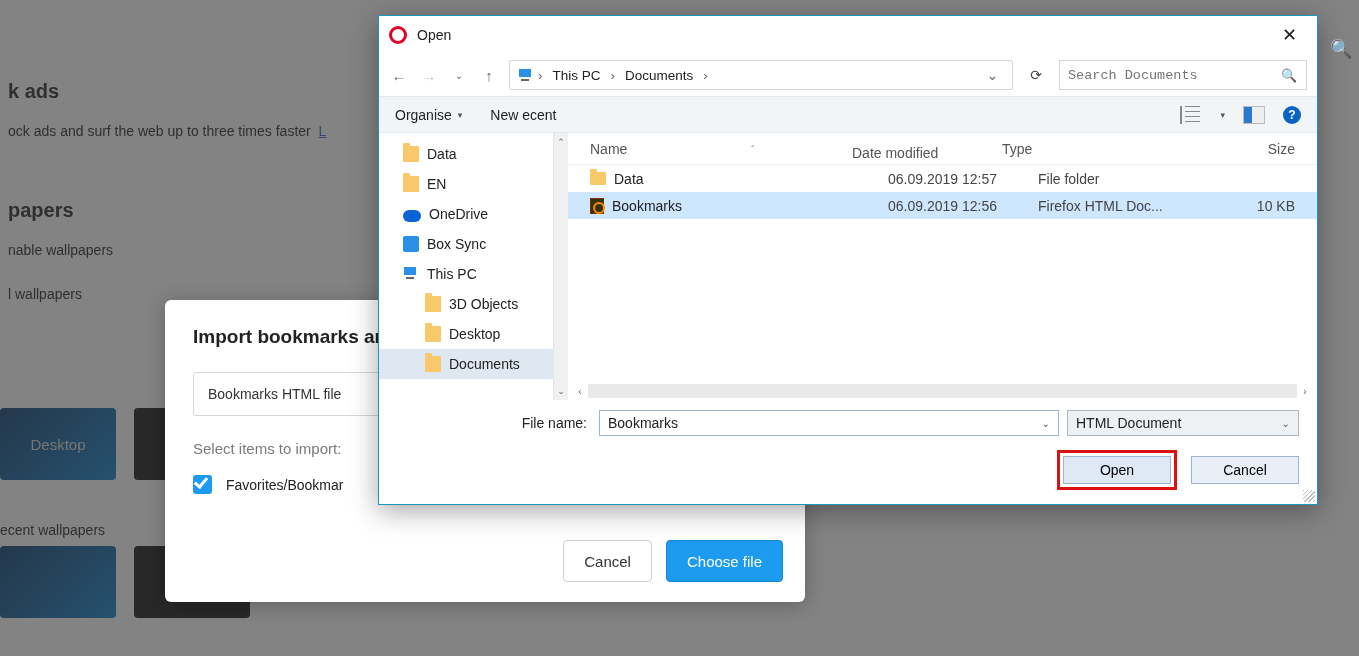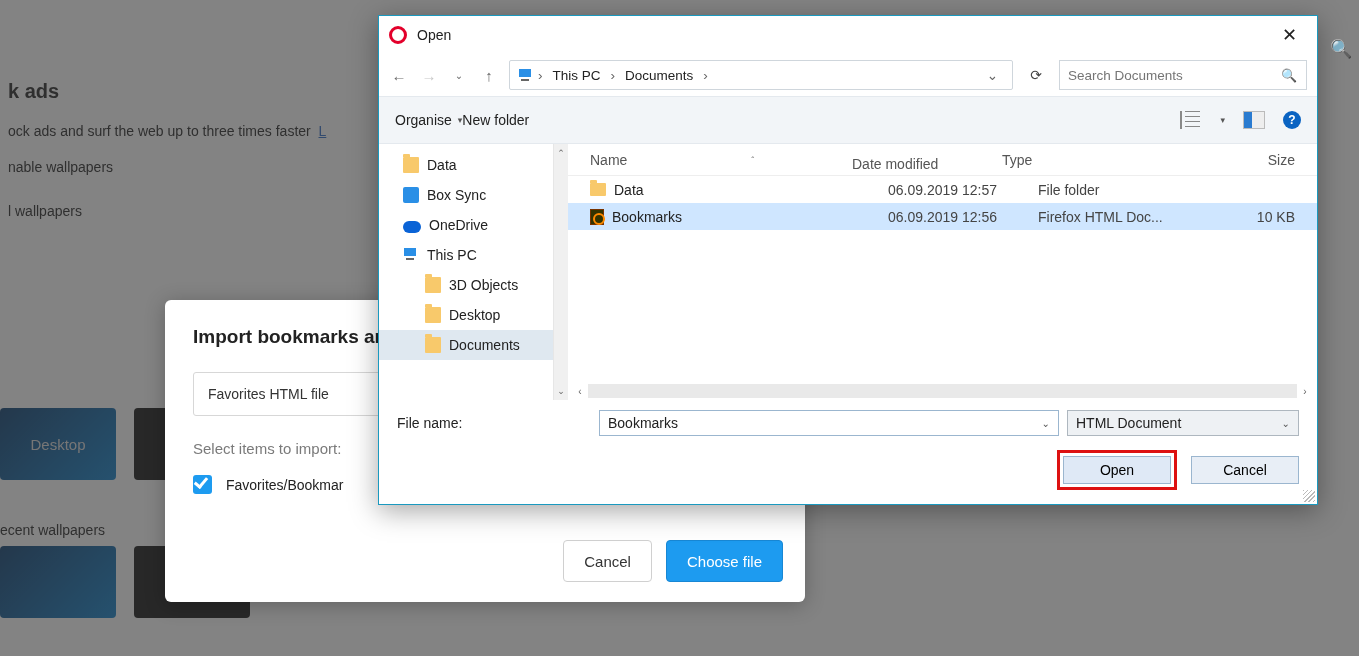--- a/index.html
+++ b/index.html
@@ -60,24 +60,24 @@
   .nav-ico { width:20px; text-align:center; color:#6b6b6b; font-size:15px; cursor:pointer; }
   .breadcrumb {
     flex:1; height:30px; border:1px solid #cfd6dc; border-radius:2px;
     display:flex; align-items:center; padding:0 8px; gap:4px; font-size:13.5px;
   }
   .crumb { padding:0 4px; cursor:pointer; }
   .crumb-sep::after { content:"›"; color:#666; padding:0 2px; }
   .bc-refresh { width:26px; text-align:center; color:#444; cursor:pointer; }
   .bc-drop { color:#666; padding-right:6px; }
   .searchbox { width:248px; height:30px; border:1px solid #cfd6dc; display:flex; align-items:center; padding:0 8px; gap:6px; color:#888; }
-  .searchbox input { border:none; outline:none; flex:1; font-size:13.5px; color:#444; }
+  .searchbox input { border:none; outline:none; flex:1; font-size:13.5px; color:#444;font-family:Liberation Mono, monospace; }
   .mag { font-size:13px; color:#555; }
 
-  .fd-toolbar { height:48px; background:#f2f5f8; border-top:1px solid #e4e9ee; border-bottom:1px solid #e4e9ee; display:flex; align-items:center; padding:0 16px; }
+  .fd-toolbar { height:37px; background:#f2f5f8; border-top:1px solid #e4e9ee; border-bottom:1px solid #e4e9ee; display:flex; align-items:center; padding:0 16px; gap:28px; }
   .tool-item { font-size:14px; color:#222; cursor:pointer; display:flex; align-items:center; gap:4px; }
   .caret::after { content:"▾"; font-size:9px; color:#555; margin-left:2px; }
   .tool-right { margin-left:auto; display:flex; align-items:center; gap:18px; }
   .view-ico { width:22px; height:18px; display:inline-block; }
   .view-list { background:linear-gradient(#888,#888) left/2px 100% no-repeat, repeating-linear-gradient(#888 0 1px, transparent 1px 5px) 5px 0/15px 100% no-repeat; }
   .view-panel { background:linear-gradient(90deg,#2a7bd0 0 8px,#eee 8px 22px); border:1px solid #bbb; }
   .help-ico { width:18px; height:18px; border-radius:50%; background:#0a63c2; color:#fff; display:flex; align-items:center; justify-content:center; font-size:12px; font-weight:bold; }
 
   .fd-body { flex:1; display:flex; min-height:0; }
   .fd-tree { width:175px; border-right:1px solid #e6e6e6; padding:6px 0; overflow:hidden; }
@@ -110,41 +110,42 @@
   .rico-folder { width:16px; height:13px; background:#f8c96b; border-radius:1px; display:inline-block; position:relative;}
   .rico-folder::before{content:"";position:absolute;top:-3px;left:0;width:7px;height:3px;background:#f8c96b;border-radius:1px 1px 0 0;}
   .rico-html { width:14px; height:16px; background:#330; border:1px solid #773300; display:inline-block; position:relative;}
   .rico-html::after{content:"";position:absolute;left:2px;top:3px;width:8px;height:8px;border-radius:50%;border:2px solid #ff8a00;}
   .hscroll { margin-top:auto; height:18px; display:flex; align-items:center; padding:0 4px; }
   .hs-arr { width:16px; text-align:center; font-size:10px; color:#666; cursor:pointer; }
   .hs-track { flex:1; height:14px; background:#e9e9e9; }
 
   .fd-footer { padding:10px 18px 14px; }
   .fn-row { display:flex; align-items:center; gap:8px; margin-bottom:14px; }
-  .fn-label { width:194px; text-align:left; padding-right:4px; }
+  .fn-label { width:194px; text-align:right; padding-right:4px; }
   .fn-input { flex:1; height:26px; border:1px solid #9bb6cf; padding:0 8px; display:flex; align-items:center; justify-content:space-between; }
   .fn-filter { width:232px; height:26px; border:1px solid #aeb7bf; background:#eef1f4; display:flex; align-items:center; justify-content:space-between; padding:0 8px; }
   .dn { font-size:10px; color:#555; }
   .fb-row { display:flex; justify-content:flex-end; gap:14px; align-items:center; }
   .openwrap { border:3px solid #d11; padding:3px; }
   .winbtn { width:108px; height:28px; border:1px solid #9bb6cf; background:#e8eef6; font-size:14px; cursor:pointer; }
   .winbtn.open { background:#dfe9f6; }
   .resize-grip { position:absolute; right:2px; bottom:2px; width:12px;height:12px;
     background:repeating-linear-gradient(135deg,#bbb 0 1px,transparent 1px 3px); }
 </style>
 </head>
 <body>
 
 <div class="page-bg">
   <div class="bg-content">
     <h3>k ads</h3>
     <div class="bg-sub">
       <span>ock ads and surf the web up to three times faster</span>
       &nbsp;<span class="bg-link">L</span>
     </div>
+    <h3 style="margin-top:60px">papers</h3>
     <div class="bg-sub">nable wallpapers</div>
     <div class="bg-sub" style="margin-top:28px">l wallpapers</div>
   </div>
   <div class="thumbs">
     <div class="thumb">
         <span>Desktop</span>
       </div>
     <div class="thumb black"></div>
   </div>
   <div style="position:absolute;left:0;top:522px;font-size:14px;">ecent wallpapers</div>
@@ -153,21 +154,21 @@
     <div class="thumb black"></div>
   </div>
 </div>
 
 <div class="dark-overlay"></div>
 <span class="search-top">🔍</span>
 
 <div class="import-dialog">
   <h2>Import bookmarks an</h2>
   <div class="drop">
-    <span>Favorites HTML file</span>
+    <span>Bookmarks HTML file</span>
   </div>
   <div class="sel-label">Select items to import:</div>
   <div class="chk-row">
     <span class="chkbox"></span>
     <span>Favorites/Bookmar</span>
   </div>
   <div class="dlg-buttons">
     <div class="btn btn-cancel">
         <span>Cancel</span>
       </div>
@@ -201,41 +202,45 @@
     <span class="bc-refresh">⟳</span>
     <div class="searchbox">
       <input placeholder="Search Documents" style="">
       <span class="mag">🔍</span>
     </div>
   </div>
   <div class="fd-toolbar">
     <span class="tool-item caret">
         <span>Organise</span>
       </span>
-    <span class="tool-item">New folder</span>
+    <span class="tool-item">New ecent</span>
     <div class="tool-right">
       <span class="view-ico view-list"></span>
       <span style="font-size:9px;color:#555">▾</span>
       <span class="view-ico view-panel"></span>
       <span class="help-ico">?</span>
     </div>
   </div>
   <div class="fd-body">
     <div class="fd-tree" id="tree">
         <div class="tree-item">
           <span class="tico tico-folder"></span>
           <span>Data</span>
         </div>
         <div class="tree-item">
+          <span class="tico tico-folder"></span>
+          <span>EN</span>
+        </div>
+        <div class="tree-item">
+          <span class="tico tico-cloud"></span>
+          <span>OneDrive</span>
+        </div>
+        <div class="tree-item">
           <span class="tico tico-box"></span>
           <span>Box Sync</span>
-        </div>
-        <div class="tree-item">
-          <span class="tico tico-cloud"></span>
-          <span>OneDrive</span>
         </div>
         <div class="tree-item">
           <span class="tico tico-pc"></span>
           <span>This PC</span>
         </div>
         <div class="tree-item indent">
           <span class="tico tico-folder"></span>
           <span>3D Objects</span>
         </div>
         <div class="tree-item indent">

